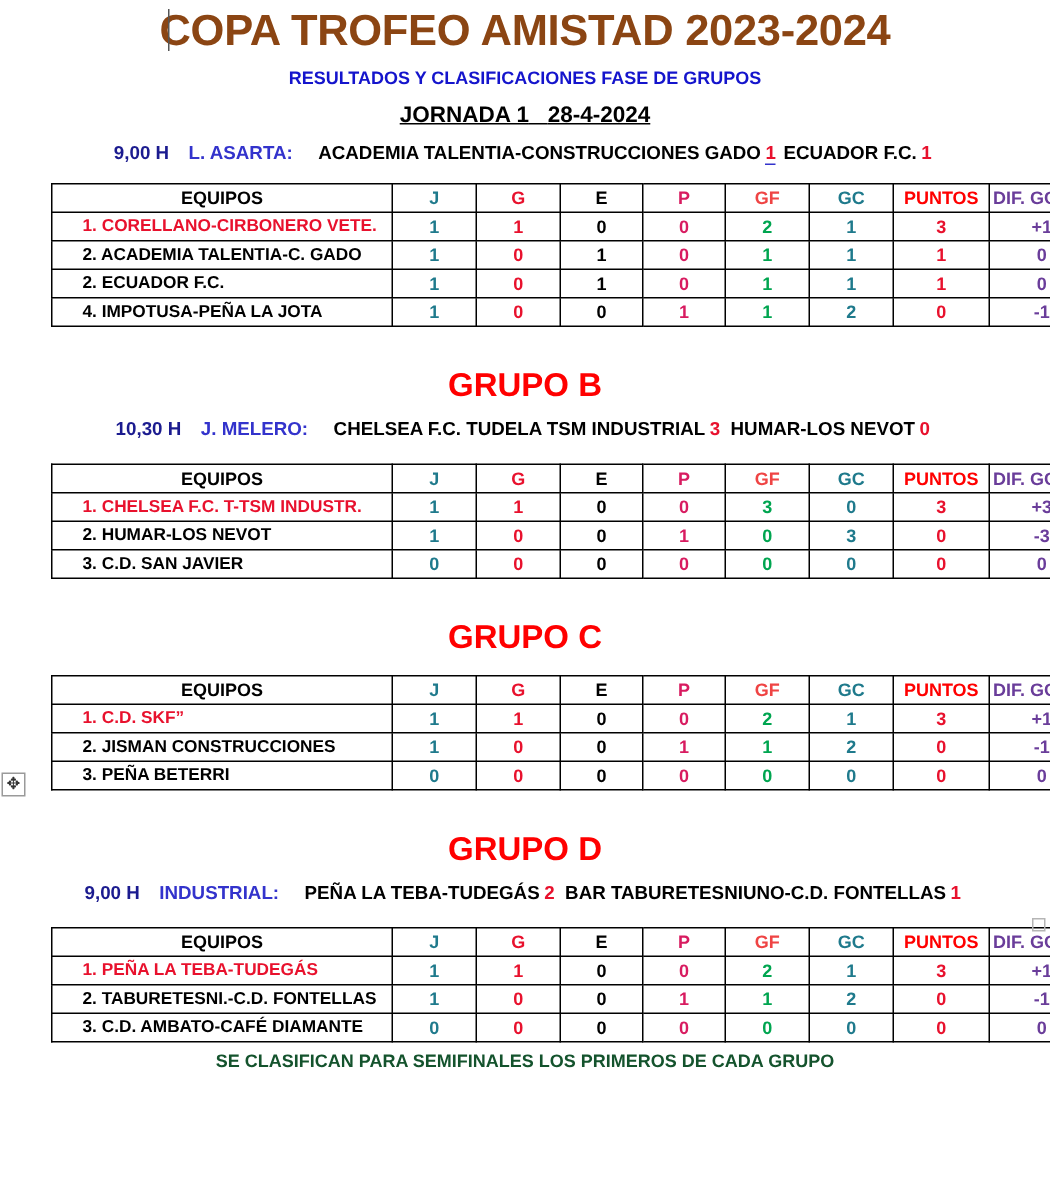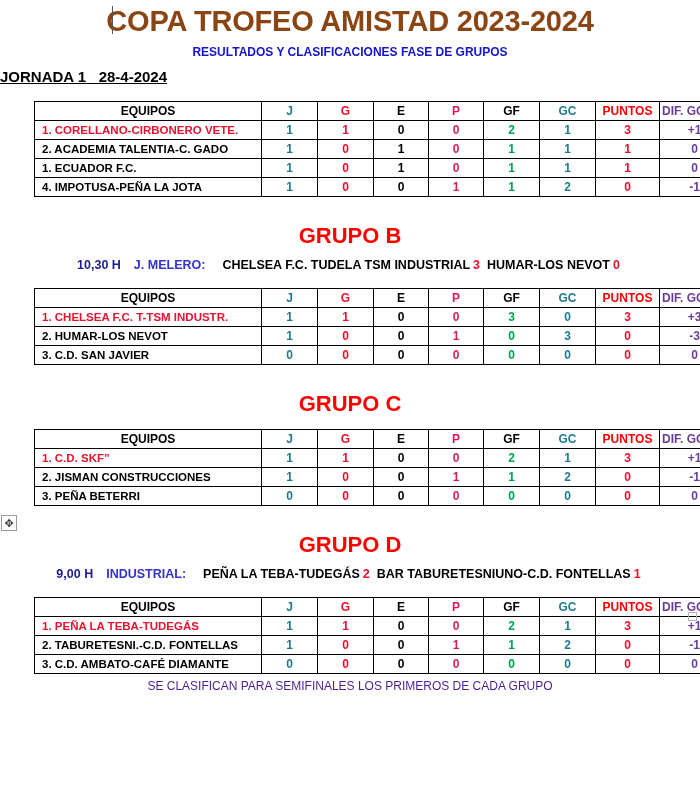--- a/index.html
+++ b/index.html
@@ -38,20 +38,21 @@
     text-align: center;
     font-size: 12px;
     font-weight: bold;
     color: #1414CC;
     margin: 0;
     padding-top: 4px;
     line-height: 20px;
     white-space: nowrap;
   }
   .jornada {
+    text-align: center;
     font-size: 15px;
     font-weight: bold;
     color: #000000;
     margin: 0;
     padding-top: 5px;
     line-height: 19px;
     white-space: nowrap;
   }
   .jornada span.u {
     text-decoration: underline;
@@ -124,59 +125,59 @@
     white-space: nowrap;
     overflow: hidden;
   }
   table.standings th.team-head {
     width: 222px;
     font-size: 12px;
     color: #000000;
   }
   table.standings td.team-cell {
     text-align: left;
-    padding-left: 7px;
+    padding-left: 20px;
     font-size: 11.5px;
   }
   td.team-cell.leader { color: #E8112D; }
   td.team-cell.normal { color: #000000; }
 
   col.c-j   { width: 56px; }
   col.c-g   { width: 56px; }
   col.c-e   { width: 55px; }
   col.c-p   { width: 55px; }
   col.c-gf  { width: 56px; }
   col.c-gc  { width: 56px; }
   col.c-pts { width: 64px; }
   col.c-dif { width: 70px; }
 
   .h-j   { color: #1F7A8C; }
   .h-g   { color: #E8112D; }
   .h-e   { color: #000000; }
   .h-p   { color: #D81B60; }
-  .h-gf  { color: #000000; }
+  .h-gf  { color: #ef4444; }
   .h-gc  { color: #1F7A8C; }
   .h-pts { color: #FF0000; }
   .h-dif { color: #6A3D9A; }
 
   .v-j   { color: #1F7A8C; }
   .v-g   { color: #E8112D; }
   .v-e   { color: #000000; }
   .v-p   { color: #D81B60; }
   .v-gf  { color: #00A550; }
   .v-gc  { color: #1F7A8C; }
   .v-pts { color: #E8112D; }
   .v-dif { color: #6A3D9A; }
 
   
   .footer-note {
     text-align: center;
     font-size: 12px;
-    font-weight: normal;
-    color: #4c1d95;
+    font-weight: bold;
+    color: #14532d;
     line-height: 18px;
     padding-top: 3px;
     white-space: nowrap;
   }
 
   
   .move-handle {
     position: absolute;
     left: 1px;
     top: 515px;
@@ -218,20 +219,23 @@
   <div class="title-caret"></div>
 
   <h1 class="main-title">COPA TROFEO AMISTAD 2023-2024</h1>
   <h2 class="subtitle">RESULTADOS Y CLASIFICACIONES FASE DE GRUPOS</h2>
   <div class="jornada">
     <span class="u">JORNADA 1</span><span class="u">&nbsp;&nbsp;&nbsp;</span><span class="u">28-4-2024</span>
   </div>
 
   <div class="group-block">
     <div class="matches">
+      <div class="match-line">
+        <span class="m-time">9,00 H</span><span class="sp"></span><span class="m-ref">L.  ASARTA:</span><span class="sp"></span><span class="m-teams">ACADEMIA TALENTIA-CONSTRUCCIONES GADO</span><span class="m-score underline-1">1</span><span class="m-teams" style="margin-left:2px">ECUADOR F.C.</span><span class="m-score">1</span>
+      </div>
     </div>
     <div class="spacer-a"></div>
     <div class="table-wrap">
       <table class="standings">
         <colgroup>
           <col class="c-team">
             <col class="c-j">
             <col class="c-g">
             <col class="c-e">
             <col class="c-p">
@@ -270,21 +274,21 @@
             <td class="v-j">1</td>
             <td class="v-g">0</td>
             <td class="v-e">1</td>
             <td class="v-p">0</td>
             <td class="v-gf">1</td>
             <td class="v-gc">1</td>
             <td class="v-pts">1</td>
             <td class="v-dif">0</td>
           </tr>
           <tr>
-            <td class="team-cell normal">1. ECUADOR F.C.</td>
+            <td class="team-cell normal">2. ECUADOR F.C.</td>
             <td class="v-j">1</td>
             <td class="v-g">0</td>
             <td class="v-e">1</td>
             <td class="v-p">0</td>
             <td class="v-gf">1</td>
             <td class="v-gc">1</td>
             <td class="v-pts">1</td>
             <td class="v-dif">0</td>
           </tr>
           <tr>

